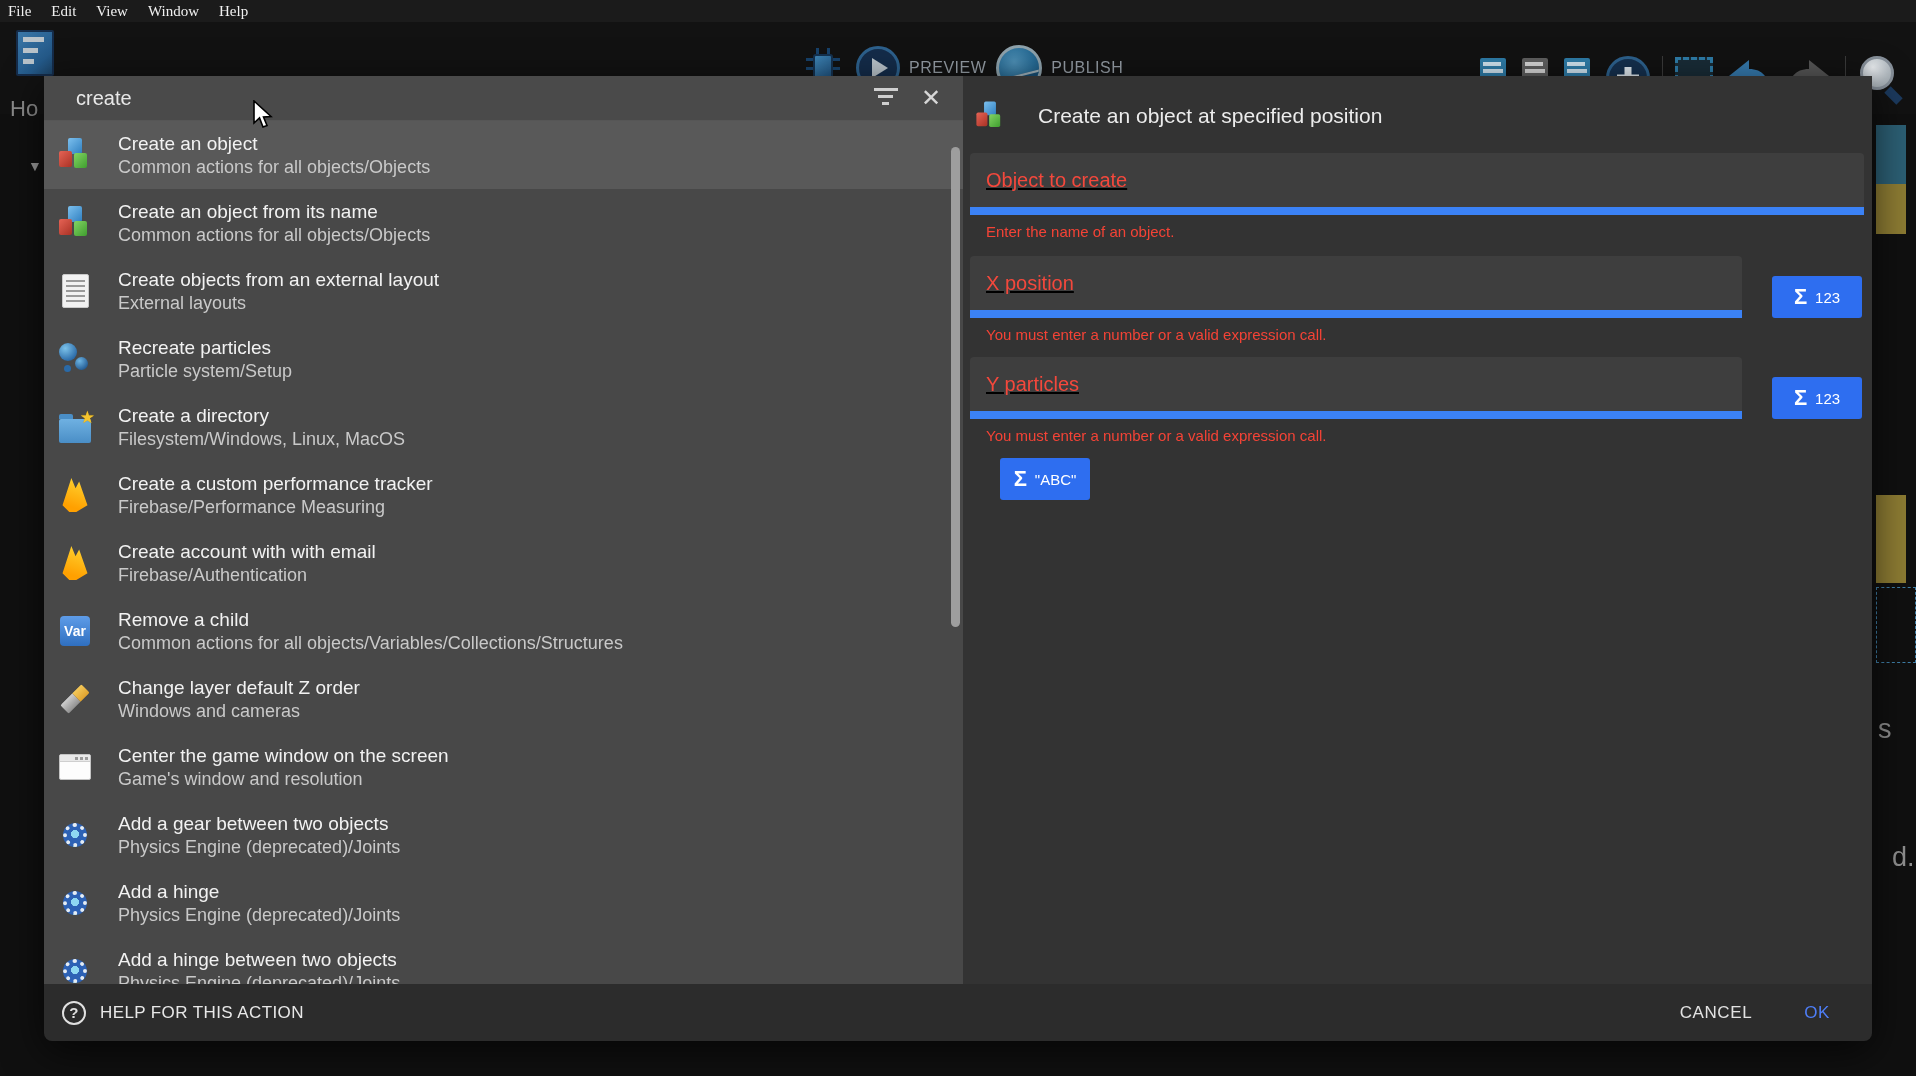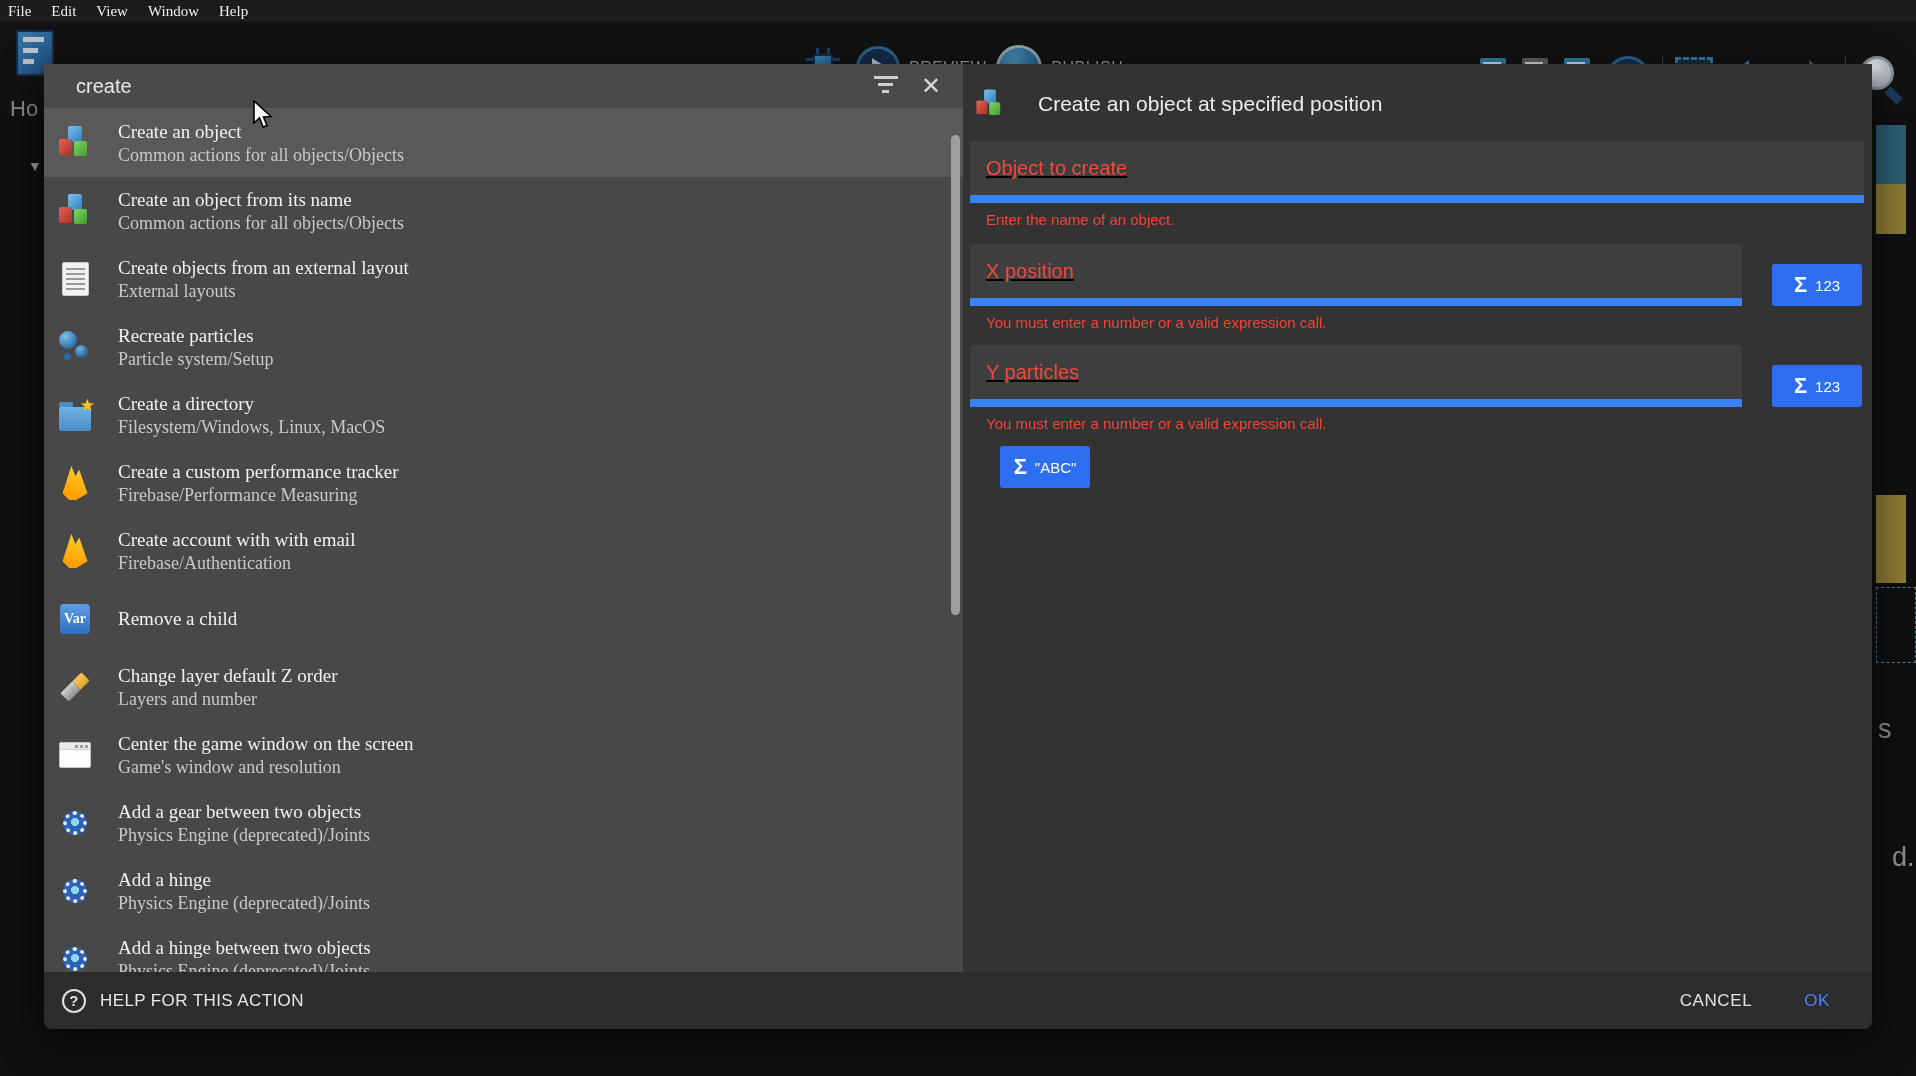--- a/index.html
+++ b/index.html
@@ -63,35 +63,35 @@
                       background:radial-gradient(circle at 35% 30%, #e8ebee 0%, #b4bcc2 60%, #9aa3a9 100%); border:3px solid #87909a; }
   .search-big .handle { position:absolute; right:0; bottom:2px; width:17px; height:9px; background:#1c3a5e; transform:rotate(45deg); }
 
   
   .frag-home { position:absolute; left:10px; top:96px; color:#8b8b8b; font-size:22px; z-index:1; }
   .frag-chevron { position:absolute; left:28px; top:158px; color:#9a9a9a; font-size:14px; z-index:1; }
   .edge-block { position:absolute; z-index:1; }
   .frag-text { position:absolute; color:#8f8f8f; font-size:27px; z-index:1; }
 
   
-  .dialog { position:absolute; left:44px; top:64px; width:1828px; height:965px; z-index:5;
+  .dialog { position:absolute; left:44px; top:76px; width:1828px; height:965px; z-index:5;
             border-radius:0 0 8px 8px; box-shadow:0 10px 40px rgba(0,0,0,0.65); overflow:hidden; display:flex; flex-direction:column; }
   .dialog-main { display:flex; flex:1; min-height:0; }
 
   
   .left-pane { width:919px; background:#484848; display:flex; flex-direction:column; position:relative; }
   .searchbar { height:45px; background:#4a4a4a; display:flex; align-items:center; padding:0 22px 0 32px;
                border-bottom:1px solid rgba(255,255,255,0.07); flex:none; }
   .searchbar input { flex:1; background:transparent; border:none; outline:none; color:#e8e8e8; font-size:20px;
                      font-family:"Liberation Sans", sans-serif; }
   .filter-ico { width:26px; margin-right:22px; cursor:pointer; }
   .filter-ico i { display:block; height:3px; background:#cfcfcf; margin:0 auto 4px; }
   .filter-ico i:nth-child(1){width:24px}.filter-ico i:nth-child(2){width:15px}.filter-ico i:nth-child(3){width:7px}
   .close-ico { color:#d6d6d6; font-size:24px; line-height:1; cursor:pointer; }
-  .results { flex:1; overflow:hidden; position:relative;font-family:Liberation Serif, serif; }
+  .results { flex:1; overflow:hidden; position:relative; }
   .row { height:68px; display:flex; align-items:center; padding-left:14px; cursor:pointer; }
   .row.hl { background:#595959; }
   .row .ic { width:34px; height:40px; flex:none; position:relative; display:flex; align-items:center; justify-content:center; }
   .row .txt { margin-left:26px; }
   .row .t1 { color:#f2f2f2; font-size:19px; line-height:24px; }
   .row .t2 { color:#c9c9c9; font-size:18px; line-height:23px; }
   .vscroll { position:absolute; right:3px; top:71px; width:9px; height:480px; background:#9e9e9e; border-radius:5px; z-index:2; }
 
   
   .cubes { position:relative; width:32px; height:34px; }
@@ -344,32 +344,33 @@
                 <div class="t1">Create account with with email</div>
                 <div class="t2">Firebase/Authentication</div>
               </div>
             </div>
             <div class="row">
               <div class="ic">
                 <div class="varbadge">Var</div>
               </div>
               <div class="txt">
                 <div class="t1">Remove a child</div>
+                <div class="t2">Common actions for all objects/Variables/Collections/Structures</div>
               </div>
             </div>
             <div class="row">
               <div class="ic">
                 <div class="eraser">
                   <span class="e1"></span>
                   <span class="e2"></span>
                 </div>
               </div>
               <div class="txt">
                 <div class="t1">Change layer default Z order</div>
-                <div class="t2">Layers and number</div>
+                <div class="t2">Windows and cameras</div>
               </div>
             </div>
             <div class="row">
               <div class="ic">
                 <div class="winico">
                   <div class="bar">
                     <i></i>
                     <i></i>
                     <i></i>
                   </div>

